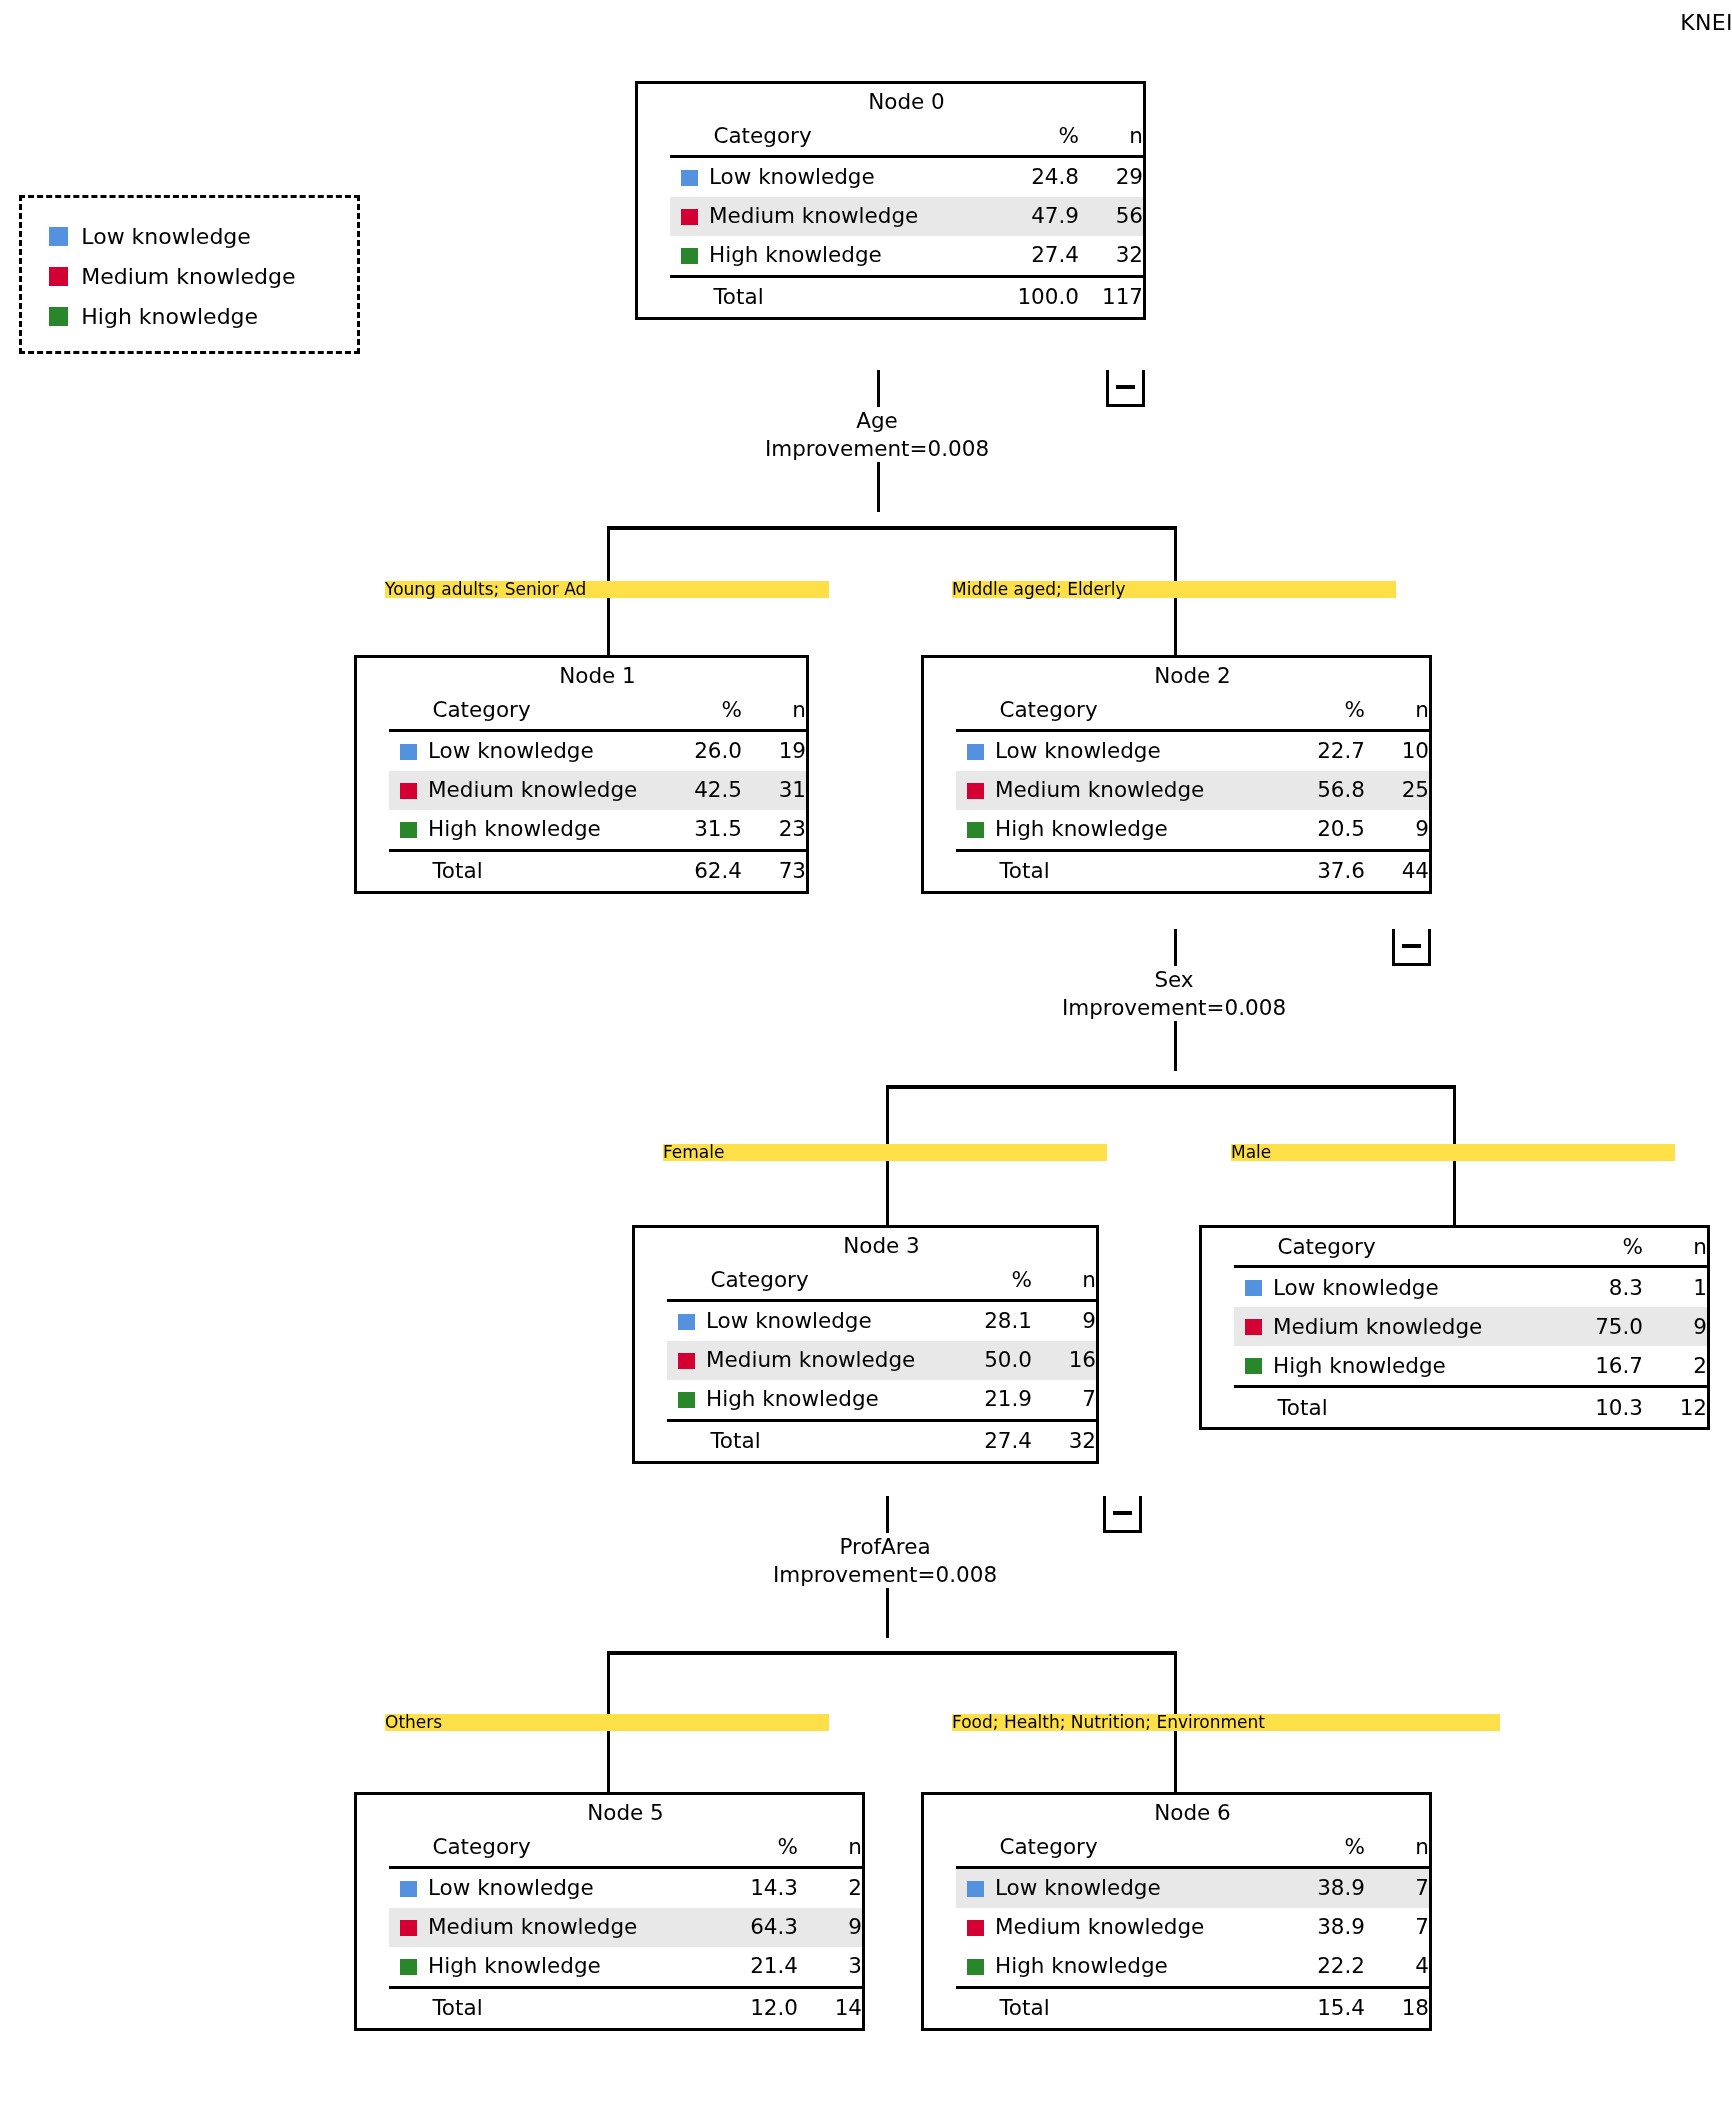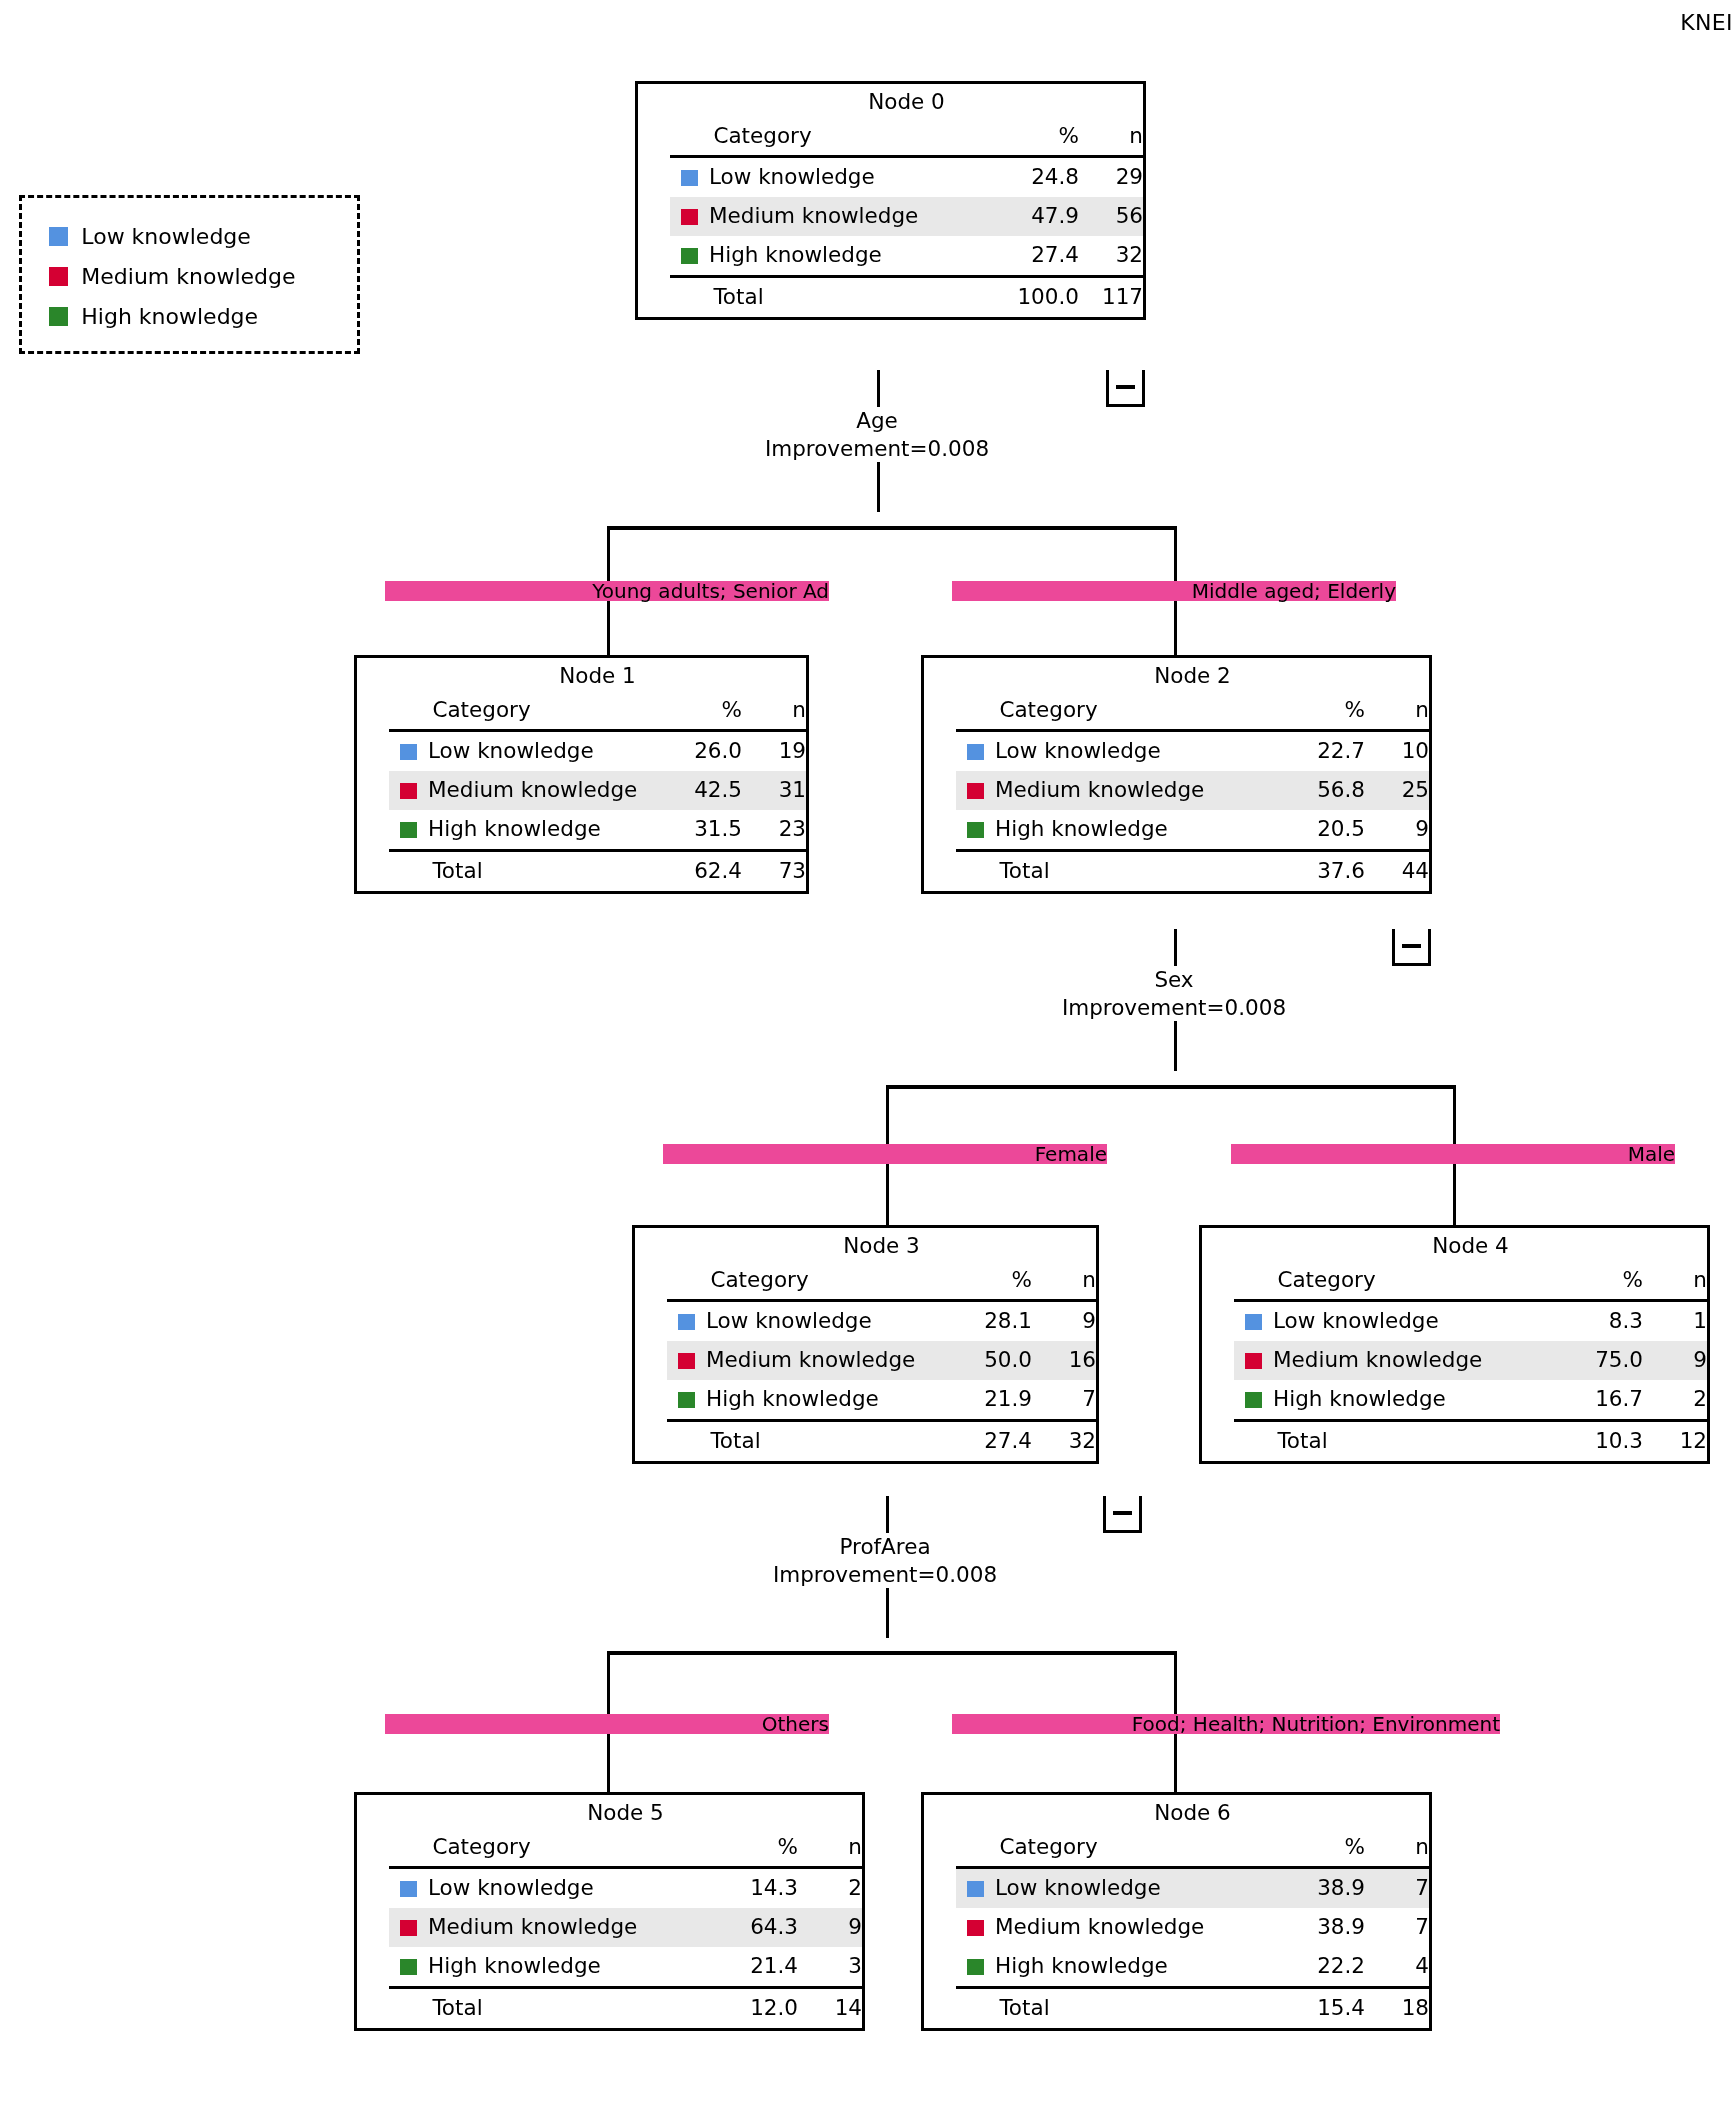--- a/index.html
+++ b/index.html
@@ -116,25 +116,25 @@
     position:absolute;
     text-align:center;
     font-size:21.5px;
     line-height:1.28;
     white-space:nowrap;
     z-index:3;
     background:#fff;
   }
   .branch-label{
     position:absolute;
-    text-align:right;
-    font-size:20px;
+    text-align:left;
+    font-size:17px;
     white-space:nowrap;
     z-index:3;
-    background:#ec4899;
+    background:#fde047;
     line-height:1;
   }
 
   
   .collapse-btn{
     position:absolute;
     width:39px;height:37px;
     border:3px solid #000;
     border-top:none;
     background:#fff;
@@ -363,21 +363,20 @@
         <td class="c-n">32</td>
       </tr>
     </tbody>
       </table>
   </div>
   <div class="collapse-btn" style="left:1103px; top:1496px;">
     <span class="minus"></span>
   </div>
 
   <div class="node" id="box-node4" style="left:1199px; top:1225px; width:511px;">
-    <div class="node-title">Node 4</div>
     <table class="node-table">
       <tbody>
           <tr class="head">
         <td class="c-sw"></td>
         <td class="c-cat">Category</td>
         <td class="c-pct">%</td>
         <td class="c-n">n</td>
       </tr>
       <tr>
         <td class="c-sw"><span class="sw-box" style="background:#5492e0"></span></td>

